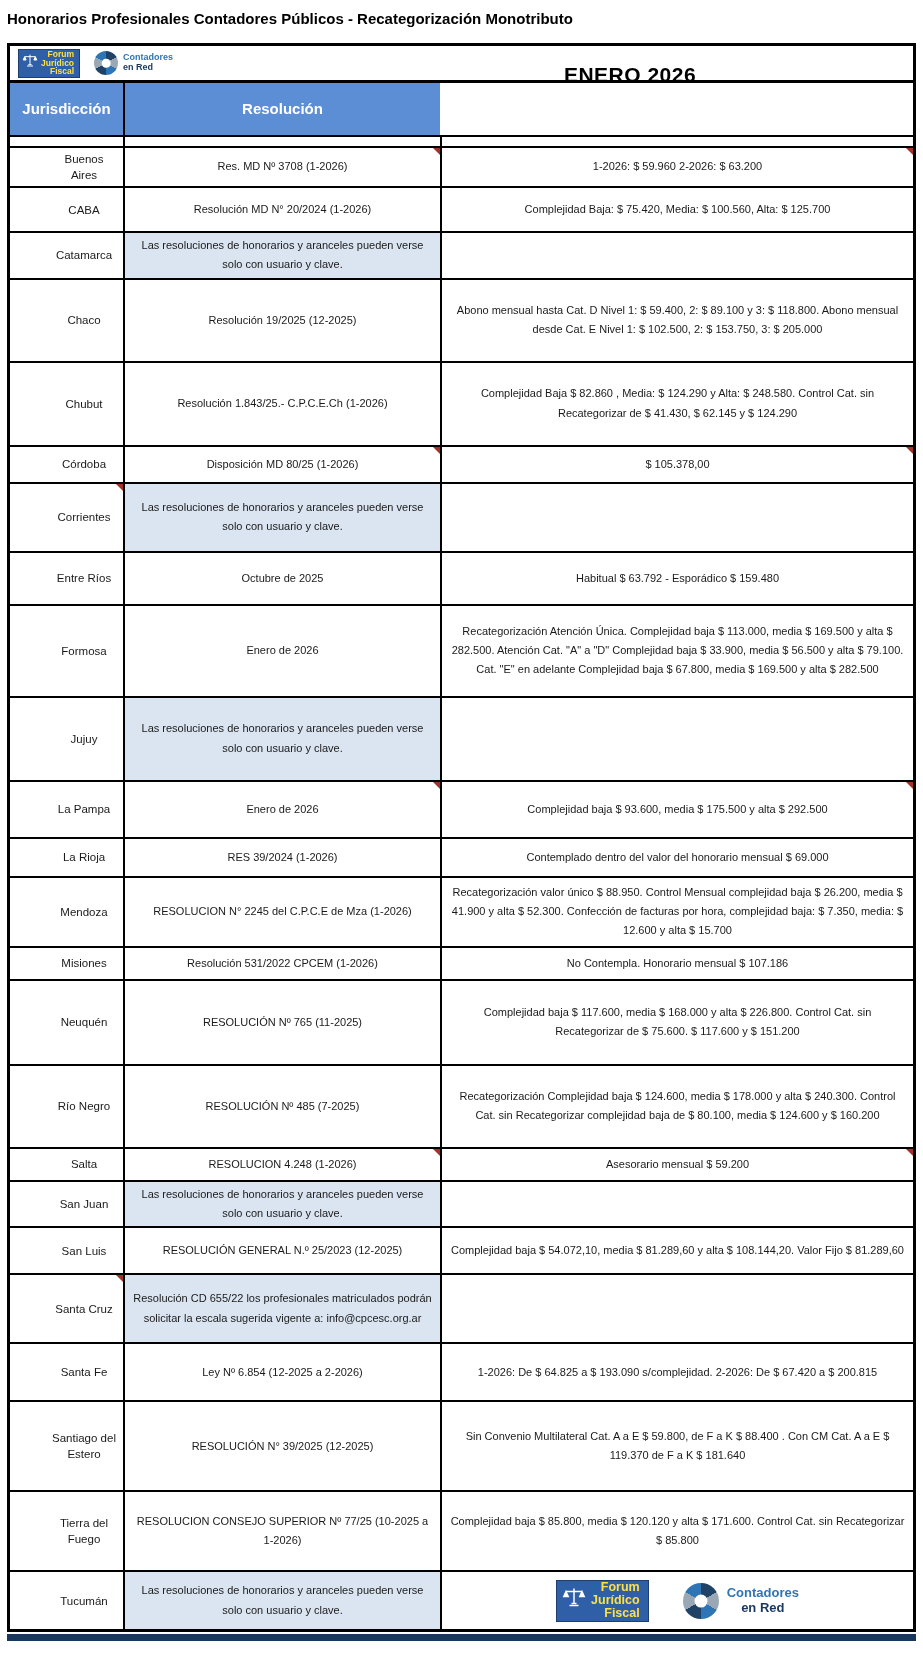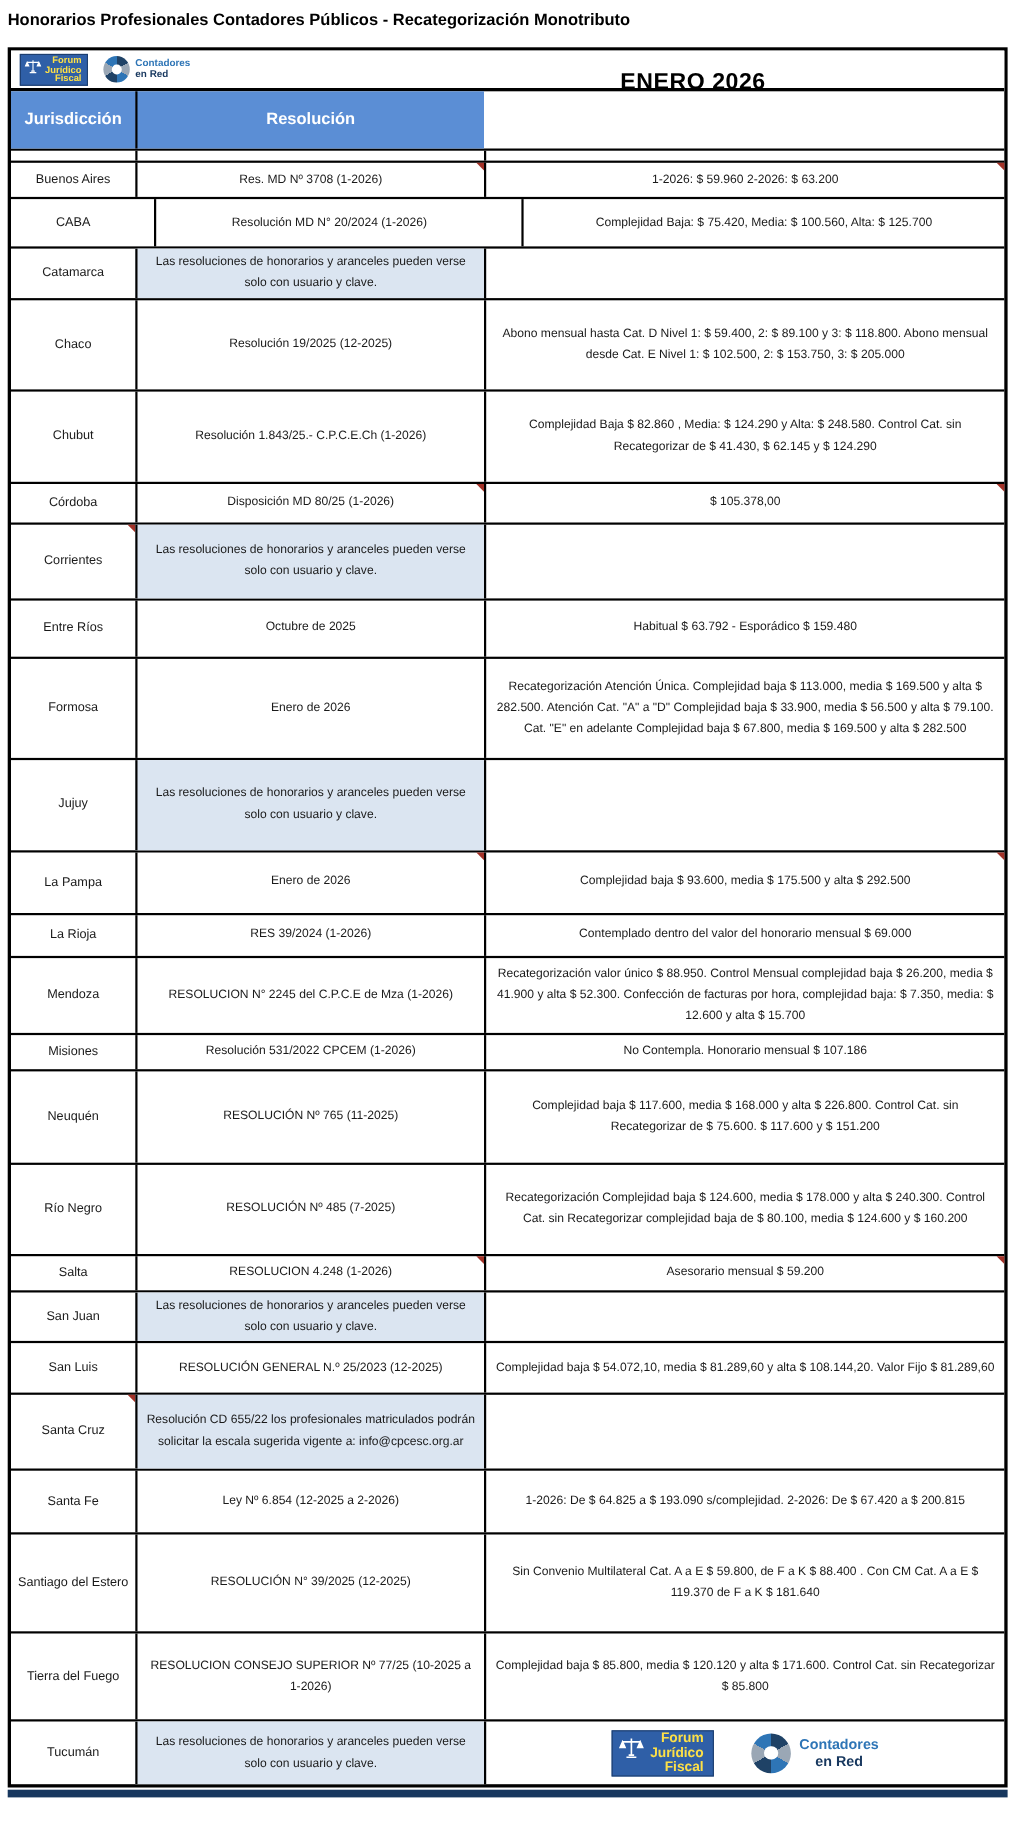--- a/index.html
+++ b/index.html
@@ -70,21 +70,21 @@
   #rows .body-row:first-child { border-top:2px solid #000; }
   .cell {
     position:relative;
     display:flex; align-items:center; justify-content:center;
     text-align:center;
     padding:3px 6px;
     font-size:11px; line-height:1.75;
     border-left:2px solid #000;
   }
   .cell:first-child { border-left:none; }
-  .c-jur { font-size:11.5px; line-height:1.4; }
+  .c-jur { font-size:11.5px; line-height:1.4;margin-left:35px; }
   .locked { background:#dbe5f1; }
   .marker { position:absolute; top:0; right:0; width:0; height:0;
     border-top:7px solid #a33228; border-left:7px solid transparent; }
   .logos-slot { display:flex; align-items:center; justify-content:center; gap:34px; width:100%; }
   
   .footer-bar { margin:2px 4px 0 7px; width:909px; height:7px; background:#17375e; }
 </style>
 </head>
 <body>
 
@@ -143,21 +143,21 @@
       <span class="marker"></span>
       <span class="txt">Res. MD Nº 3708 (1-2026)</span>
     </div>
     <div class="cell c-rec">
       <span class="marker"></span>
       <span class="txt">1-2026: $ 59.960  2-2026: $ 63.200</span>
 
     </div>
   </div>
 
-  <div class="trow body-row" style="min-height: 45px; gap: 17px;">
+  <div class="trow body-row" style="min-height: 45px;">
     <div class="cell c-jur">
 
       <span class="txt">CABA</span>
     </div>
     <div class="cell c-res">
 
       <span class="txt">Resolución MD N° 20/2024 (1-2026)</span>
     </div>
     <div class="cell c-rec">
 

